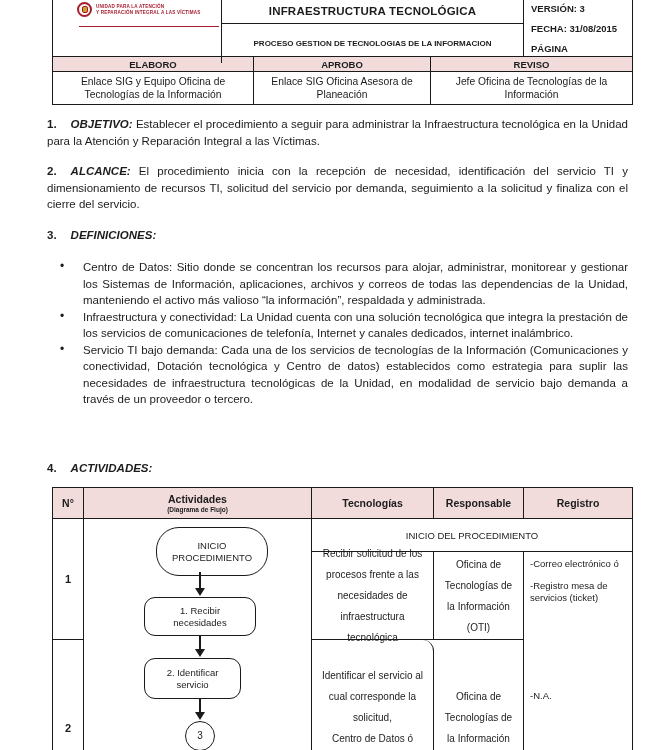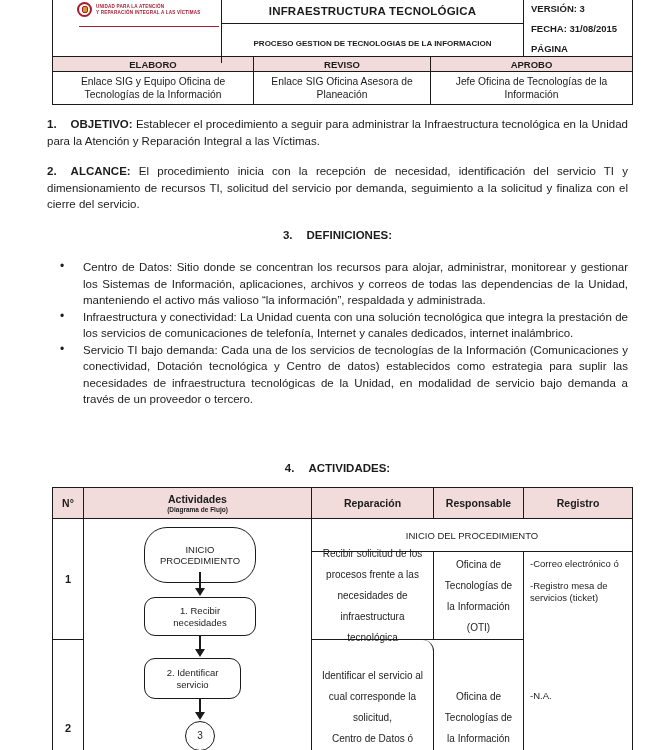--- a/index.html
+++ b/index.html
@@ -51,22 +51,22 @@
   .hdr-row3 { display:grid; grid-template-columns:201px 177px 1fr; height:33px; border-top:1.6px solid #1a1a1a; }
   .hdr-row3 > div {
     border-right:1.6px solid #1a1a1a;
     display:flex; align-items:center; justify-content:center; text-align:center;
     font-size:10.3px; line-height:13px; padding:1px 10px;
   }
 
   
   .bodytext { position:absolute; left:47px; width:581px; font-size:11.5px; line-height:16.5px; text-align:justify; }
   .sec-num { font-weight:bold; margin-right:14px; }
-  .sec-label { font-weight:bold; }
-  .heading-line { text-align:center; }
+  .sec-label { font-weight:bold;font-style:italic; }
+  .heading-line { text-align:left; }
   #objetivo { top:116px; }
   #alcance  { top:163px; }
   #definiciones-heading { top:227px; }
   #deflist  { top:259px; }
   #actividades-heading { top:460px; }
   .def-item { position:relative; padding-left:36px; }
   .def-bullet { position:absolute; left:13px; top:-1px; font-size:12px; }
   .def-term { font-weight:normal; }
 
   
@@ -90,21 +90,21 @@
   .small { font-size:10px; line-height:21px; padding:4px 6px; }
   .preline { white-space:pre-line;border-radius:11px; }
   .reg-cell { font-size:9.5px; line-height:12.5px; padding:6px 4px 0 6px; display:flex; flex-direction:column; }
   .reg-block1 { height:82px; }
   .reg-block1 div { margin-bottom:9px; }
   .reg-na { padding-top:50px; }
 
   
   .flow-cell { position:relative; }
   .fc-node { position:absolute; border:1.5px solid #1a1a1a; background:#fff; display:flex; align-items:center; justify-content:center; text-align:center; font-size:9.5px; line-height:11.5px; }
-  .fc-stadium { left:60px; top:8px; width:112px; height:56px; border-radius:23px; }
+  .fc-stadium { left:72px; top:8px; width:112px; height:49px; border-radius:23px; }
   .fc-box1 { left:60px; top:78px; width:112px; height:39px; }
   .fc-box2 { left:60px; top:139px; width:97px; height:41px; }
   .fc-circle { left:101px; top:202px; width:30px; height:30px; border-radius:50%; font-size:10px; }
   .fc-stem { position:absolute; left:115px; width:1.5px; background:#1a1a1a; }
   .fc-head { position:absolute; left:110.5px; width:0; height:0; border-left:5px solid transparent; border-right:5px solid transparent; border-top:8px solid #1a1a1a; }
   .s1 { top:53px; height:17px; } .h1 { top:69px; }
   .s2 { top:117px; height:14px; } .h2 { top:130px; }
   .s3 { top:180px; height:14px; } .h3 { top:193px; }
 </style>
 </head>
@@ -131,22 +131,22 @@
         <div class="hdr-process">PROCESO GESTION DE TECNOLOGIAS DE LA INFORMACION</div>
       </div>
       <div class="hdr-meta-cell">
         <div>VERSIÓN: 3</div>
         <div>FECHA: 31/08/2015</div>
         <div>PÁGINA</div>
       </div>
     </div>
     <div class="hdr-row2">
       <div>ELABORO</div>
+      <div>APROBO</div>
       <div>REVISO</div>
-      <div>APROBO</div>
     </div>
     <div class="hdr-row3">
       <div>Enlace SIG y Equipo Oficina de Tecnologías de la Información</div>
       <div>Enlace SIG Oficina Asesora de Planeación</div>
       <div>Jefe Oficina de Tecnologías de la Información</div>
     </div>
   </div>
 
   <p class="bodytext" id="objetivo">
     <span class="sec-num">1.</span><span class="sec-label">OBJETIVO:</span>
@@ -181,21 +181,21 @@
     <span class="sec-num">4.</span><span class="sec-label">ACTIVIDADES:</span>
   </p>
 
   <div class="act-table">
 
     <div class="cell th" style="grid-row:1;grid-column:1;">N°</div>
     <div class="cell th" style="grid-row:1;grid-column:2;">
       <span>Actividades</span>
       <span class="sub">(Diagrama de Flujo)</span>
     </div>
-    <div class="cell th" style="grid-row:1;grid-column:3;">Reparación</div>
+    <div class="cell th" style="grid-row:1;grid-column:3;">Tecnologías</div>
     <div class="cell th" style="grid-row:1;grid-column:4;">Responsable</div>
     <div class="cell th no-r" style="grid-row:1;grid-column:5;">Registro</div>
 
     <div class="cell c-center num-cell" style="grid-row:2 / span 2;grid-column:1;">1</div>
     <div class="cell c-center num-cell no-b" style="grid-row:4;grid-column:1;">2</div>
 
     <div class="cell flow-cell no-b" style="grid-row:2 / span 3;grid-column:2;">
       <div class="fc-node fc-stadium preline">INICIO
 PROCEDIMIENTO</div>
       <div class="fc-stem s1"></div>

